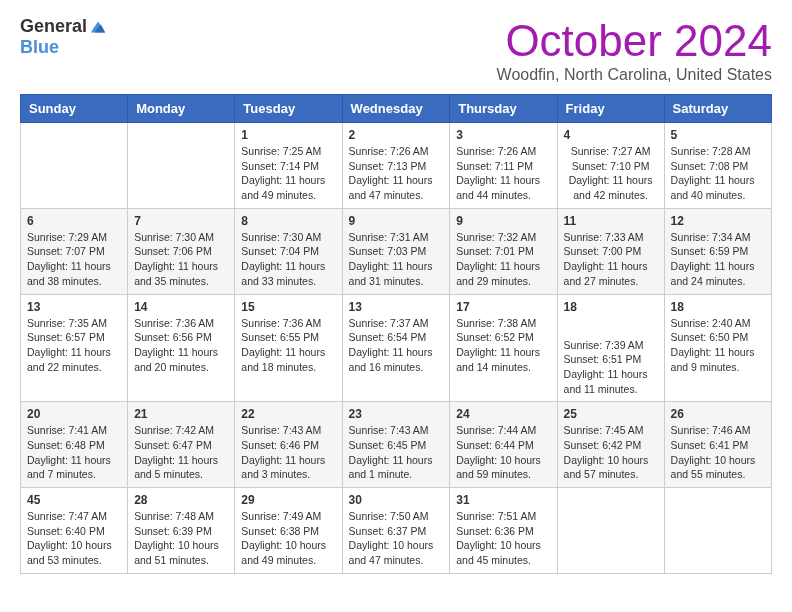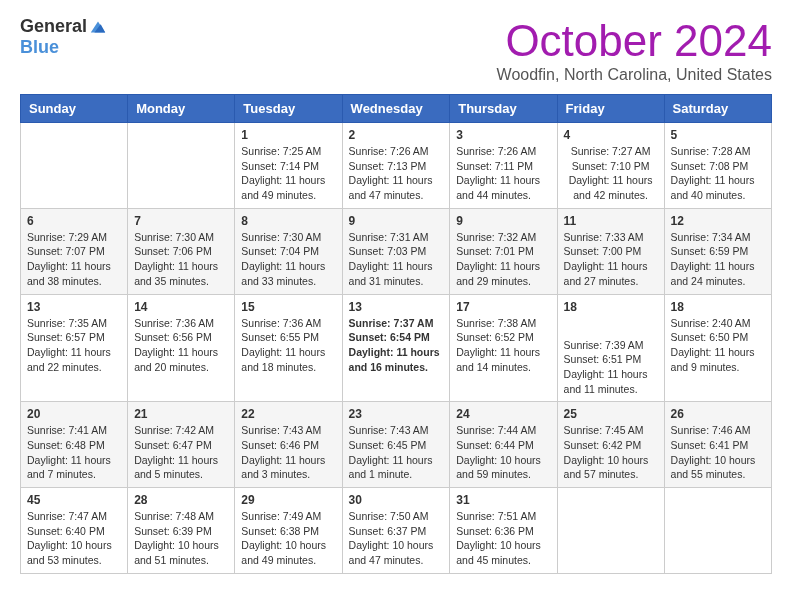--- a/index.html
+++ b/index.html
@@ -222,21 +222,21 @@
 Daylight: 11 hours and 20 minutes.</div>
         </td>
         <td>
           <span class="day-num">15</span>
           <div class="cell-text" style="white-space: pre-line;">Sunrise: 7:36 AM
 Sunset: 6:55 PM
 Daylight: 11 hours and 18 minutes.</div>
         </td>
         <td>
           <span class="day-num">13</span>
-          <div class="cell-text" style="white-space: pre-line; font-weight: bold;">Sunrise: 7:37 AM
+          <div class="cell-text" style="white-space: pre-line;">Sunrise: 7:37 AM
 Sunset: 6:54 PM
 Daylight: 11 hours and 16 minutes.</div>
         </td>
         <td>
           <span class="day-num">17</span>
           <div class="cell-text" style="white-space: pre-line;">Sunrise: 7:38 AM
 Sunset: 6:52 PM
 Daylight: 11 hours and 14 minutes.</div>
         </td>
         <td>

